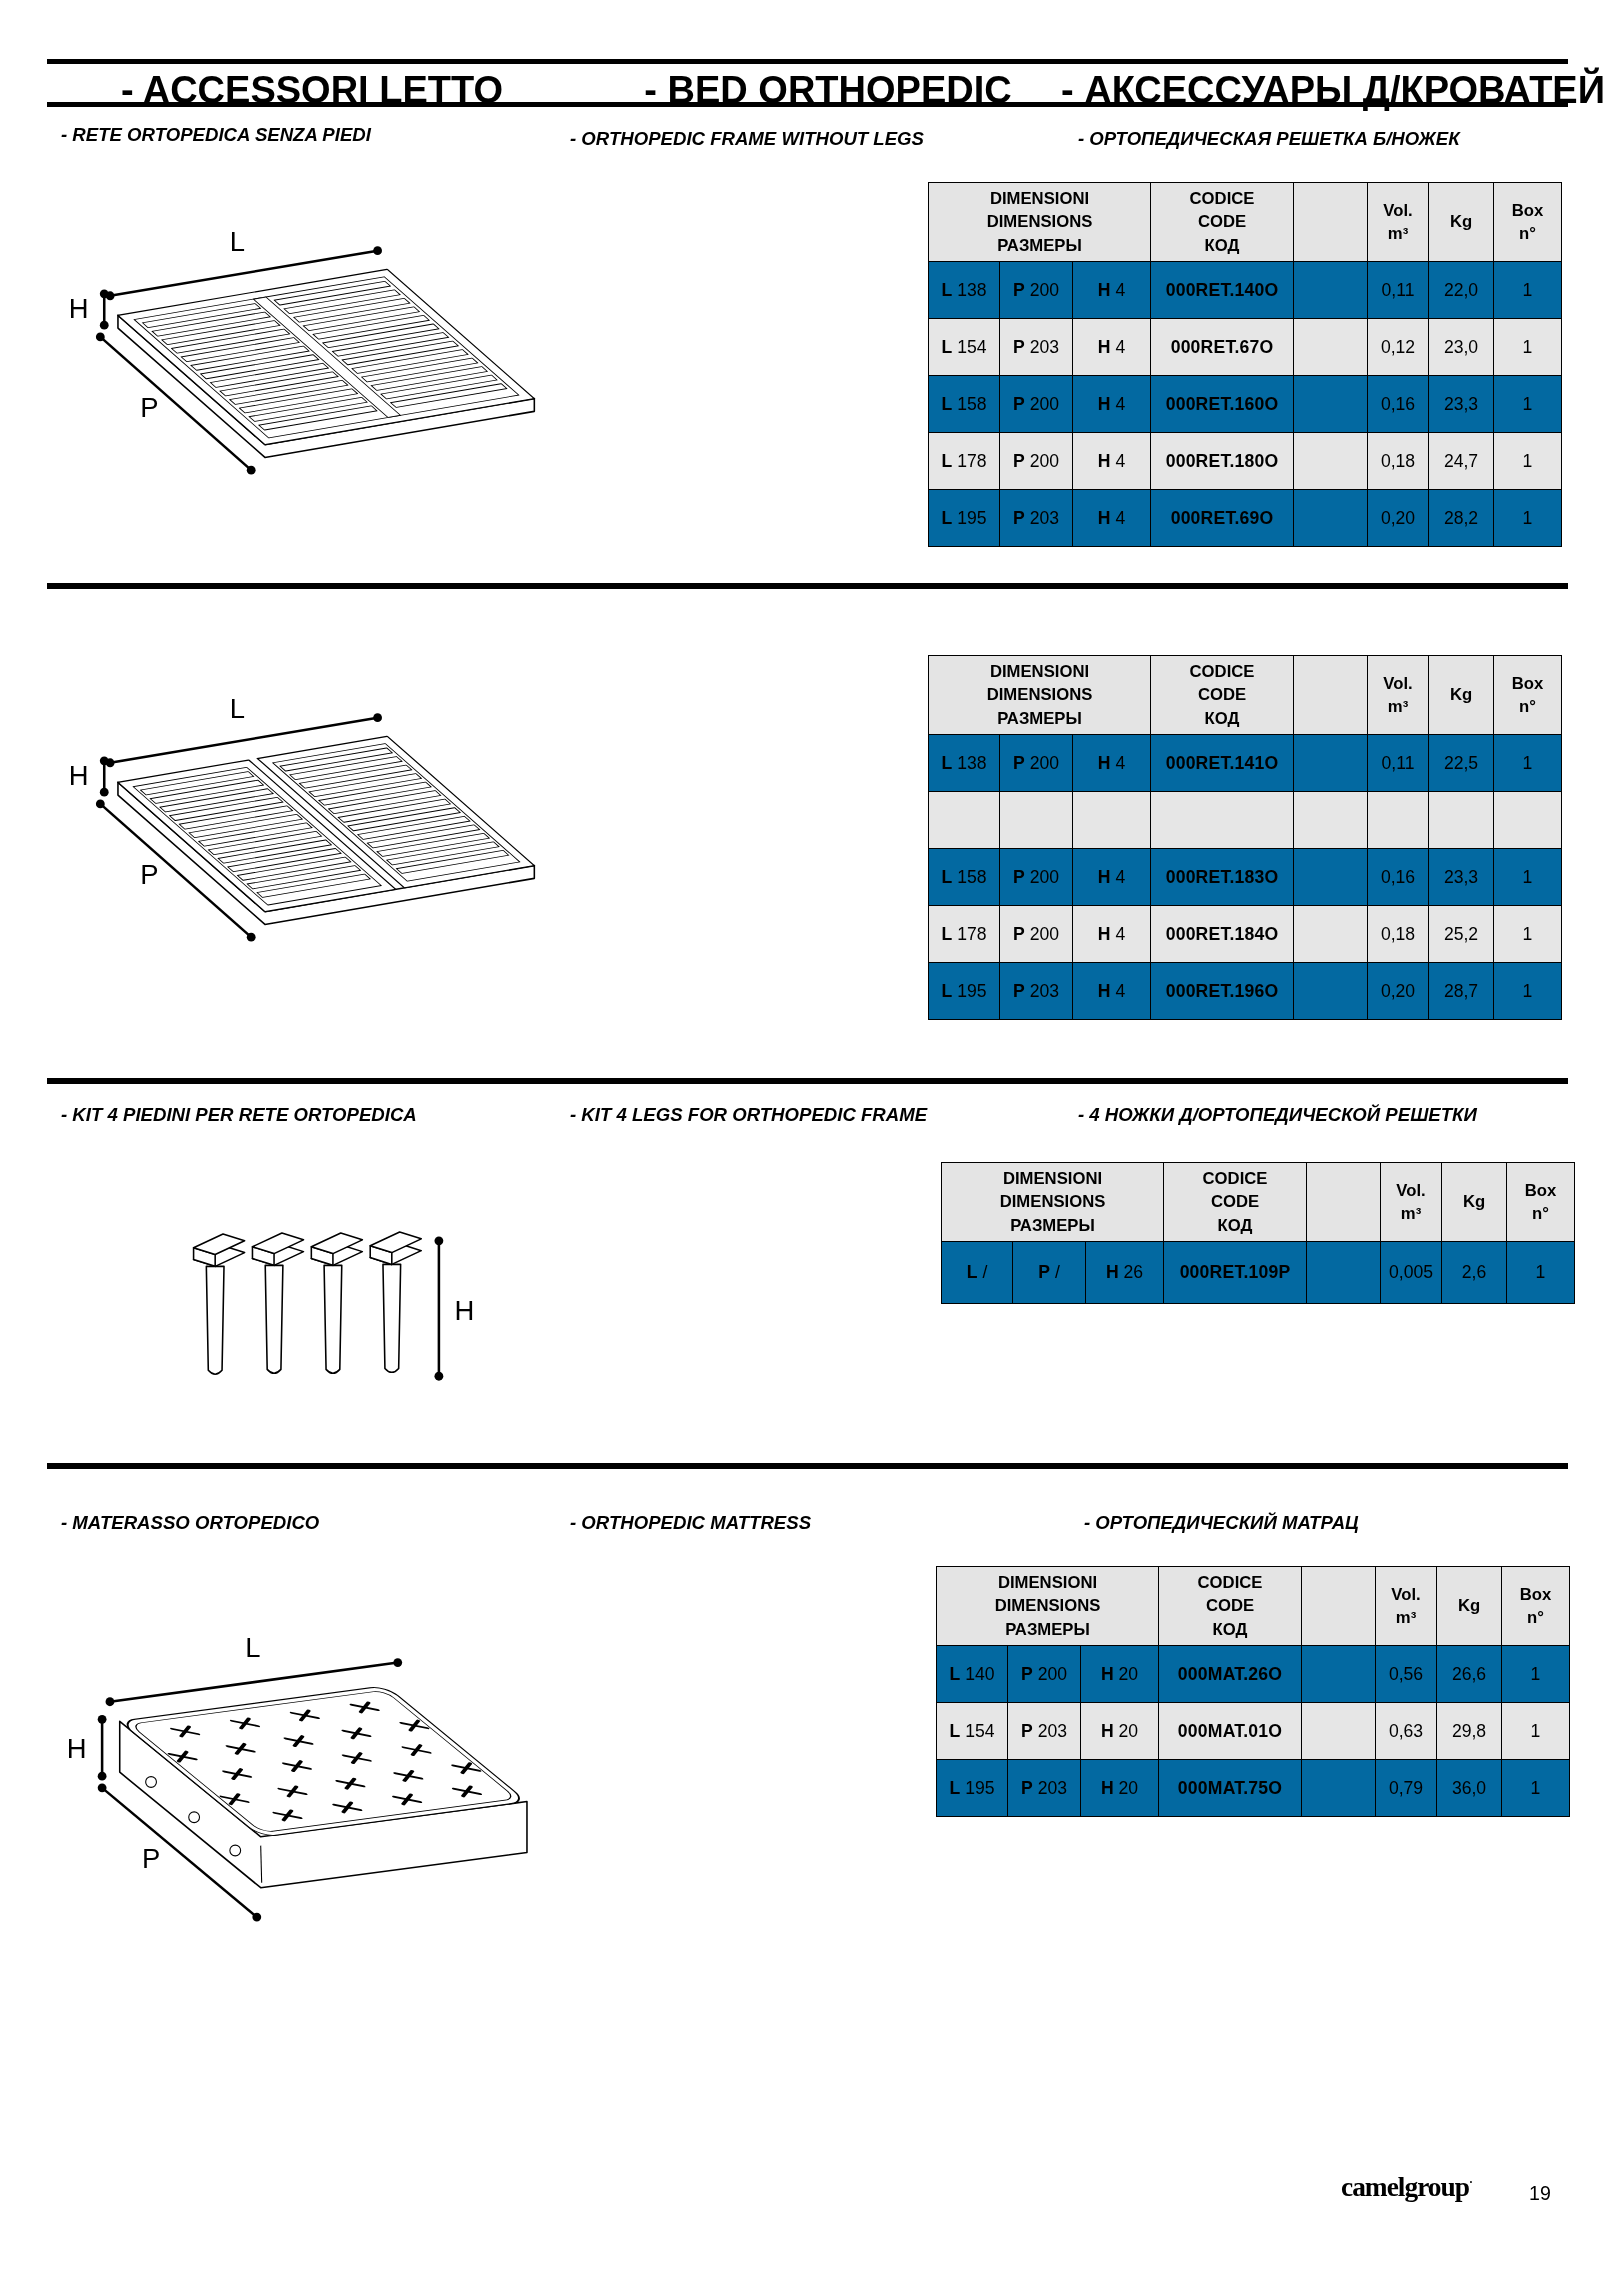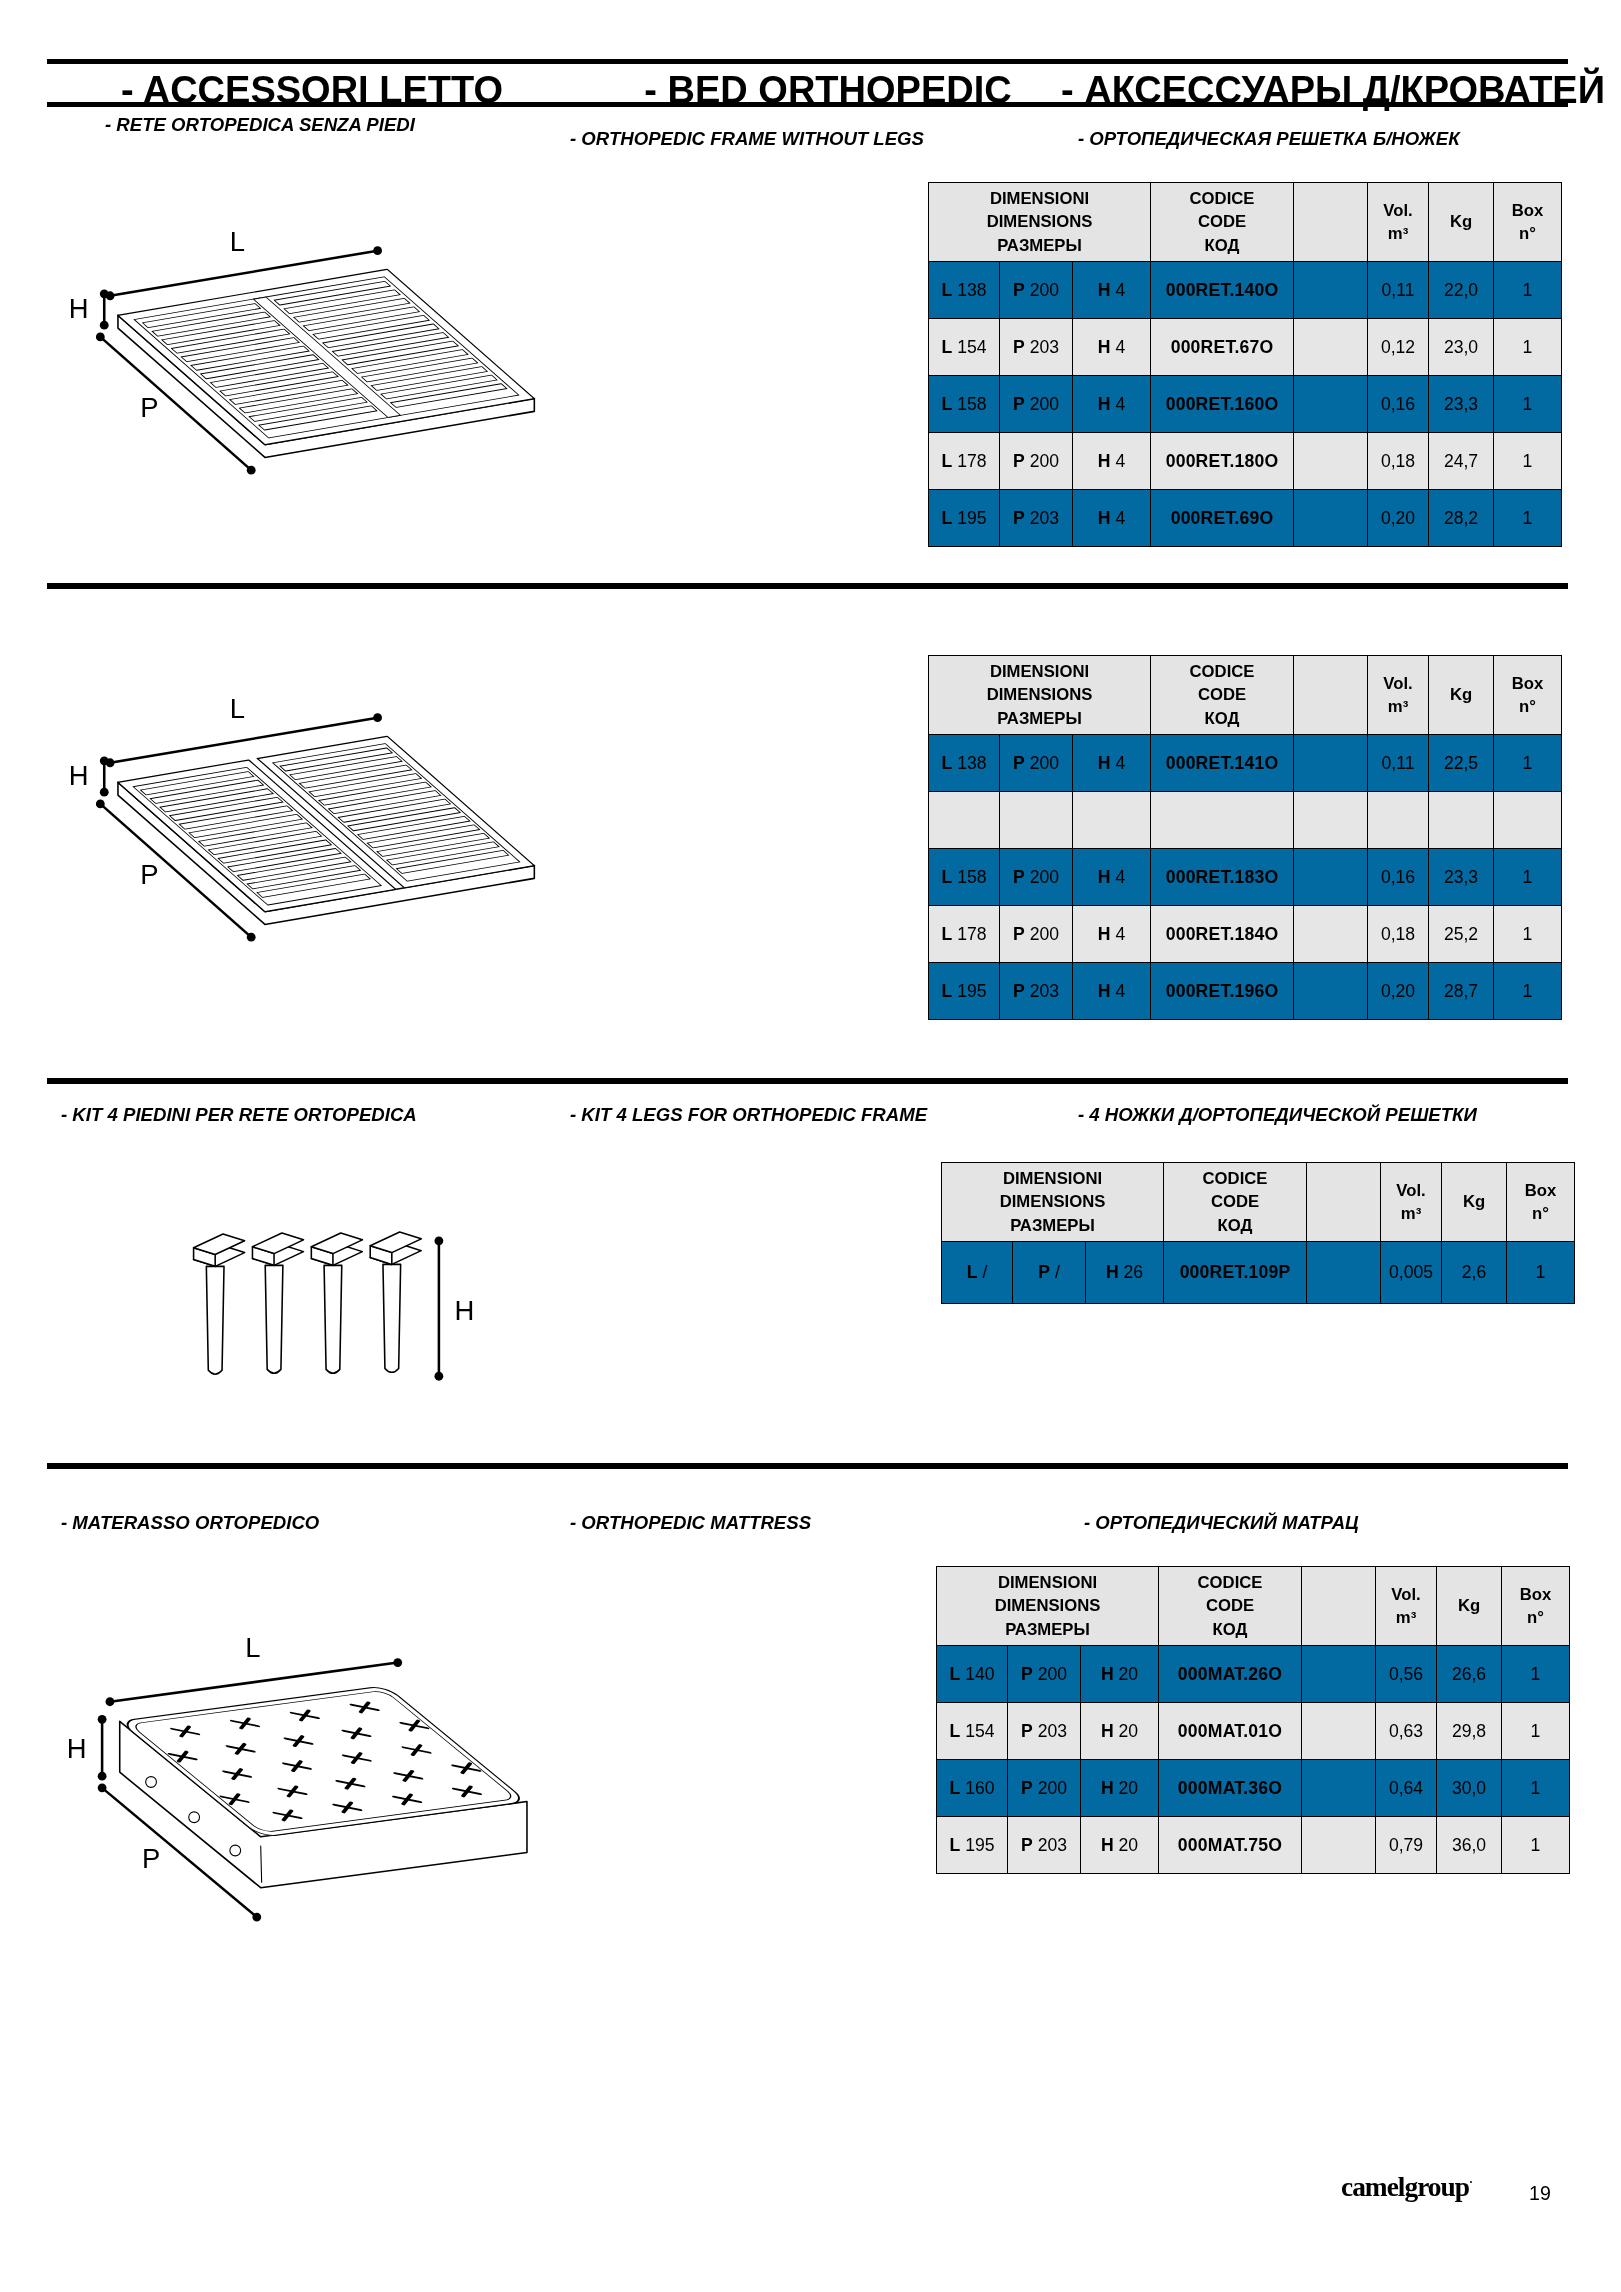--- a/index.html
+++ b/index.html
@@ -33,21 +33,21 @@
 <body>
 
 <div class="page">
 
   <div class="rule" style="top:59px;height:4.9px;"></div>
   <div class="ph" style="left:312px;">- ACCESSORI LETTO</div>
   <div class="ph" style="left:828px;">- BED ORTHOPEDIC</div>
   <div class="ph" style="left:1333px;">- АКСЕССУАРЫ Д/КРОВАТЕЙ</div>
   <div class="rule" style="top:102px;height:4.9px;"></div>
 
-  <div class="sec-title" style="left:61px;top:114px;margin-left:44px;">- RETE ORTOPEDICA SENZA PIEDI</div>
+  <div class="sec-title" style="left:61px;top:124px;">- RETE ORTOPEDICA SENZA PIEDI</div>
   <div class="sec-title" style="left:570px;top:128px;">- ORTHOPEDIC FRAME WITHOUT LEGS</div>
   <div class="sec-title" style="left:1078px;top:128px;">- ОРТОПЕДИЧЕСКАЯ РЕШЕТКА Б/НОЖЕК</div>
 
   <svg style="left:59px;top:188px;" width="500" height="338" viewBox="0 0 510 345">
     <path class="wh" d="M60,130 L60,143 L210,275 L485,228 L485,215 L210,262 Z"></path>
     <g transform="matrix(0.982,-0.168,0.75,0.66,60,130)">
       <rect class="wh" x="0" y="0" width="280" height="200"></rect>
       <rect class="thin" x="10" y="9" width="260" height="183"></rect>
       <rect class="thin" x="134" y="9" width="13" height="183"></rect>
       <g id="f1-left" class="thin">
@@ -495,30 +495,20 @@
           <td class="dim"><b>L</b> <span>154</span></td>
           <td class="dim"><b>P</b> <span>203</span></td>
           <td class="dim"><b>H</b> <span>20</span></td>
           <td class="code">000MAT.01O</td>
           <td class="gap"></td>
           <td class="num">0,63</td>
           <td class="num">29,8</td>
           <td class="num">1</td>
         </tr>
         <tr>
-          <td class="dim"><b>L</b> <span>160</span></td>
-          <td class="dim"><b>P</b> <span>200</span></td>
-          <td class="dim"><b>H</b> <span>20</span></td>
-          <td class="code">000MAT.36O</td>
-          <td class="gap"></td>
-          <td class="num">0,64</td>
-          <td class="num">30,0</td>
-          <td class="num">1</td>
-        </tr>
-        <tr>
           <td class="dim"><b>L</b> <span>195</span></td>
           <td class="dim"><b>P</b> <span>203</span></td>
           <td class="dim"><b>H</b> <span>20</span></td>
           <td class="code">000MAT.75O</td>
           <td class="gap"></td>
           <td class="num">0,79</td>
           <td class="num">36,0</td>
           <td class="num">1</td>
         </tr>
       </tbody>

